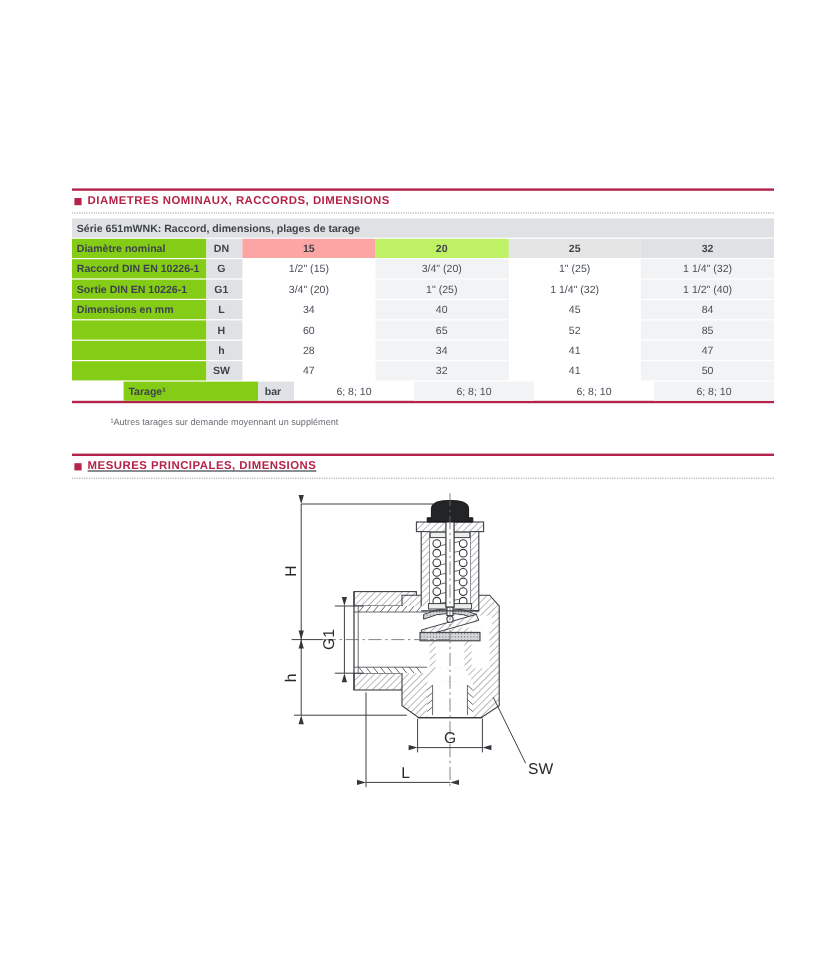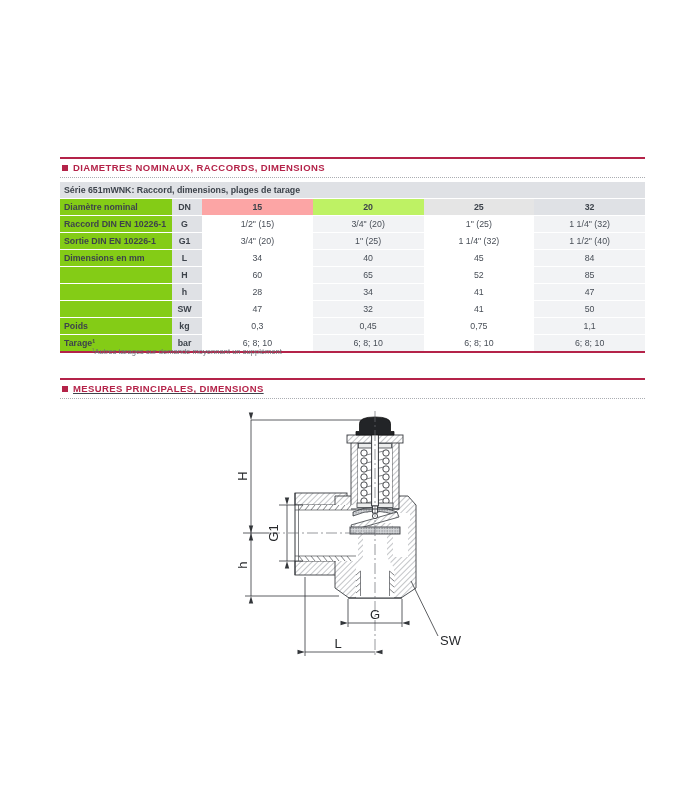--- a/index.html
+++ b/index.html
@@ -20,21 +20,21 @@
   .sec-sq{width:6px;height:6px;background:#b42349;flex:0 0 auto;}
   .sec-title{
     color:#b42349;font-size:9.5px;font-weight:bold;letter-spacing:.4px;
     text-transform:uppercase;line-height:1;
   }
 
   
   .spec-table{position:absolute;left:60px;top:166px;width:585px;
     border-bottom:2px solid #b42349;font-size:8.8px;}
   .trow{display:flex;height:16px;line-height:16px;border-bottom:1px solid #fff;}
-  .trow:last-child{border-bottom:none;}
+  .trow:last-child{border-bottom:none;margin-left:43px;}
   .c-label{width:112px;background:#84cc16;padding-left:4px;box-sizing:border-box;
     font-weight:bold;white-space:nowrap;overflow:hidden;}
   .c-unit{width:30px;background:#dfe1e5;text-align:center;padding-right:5px;
     box-sizing:border-box;font-weight:bold;}
   .c-val{flex:1 1 0;text-align:center;color:#484e57;}
   .c-val.alt{background:#f2f3f5;}
   .trow.serie .c-full{width:100%;background:#dfe1e5;padding-left:4px;
     box-sizing:border-box;font-weight:bold;}
   .trow.thead .c-val{font-weight:bold;color:#3d434b;}
 
@@ -110,28 +110,20 @@
           <div class="c-val">41</div>
           <div class="c-val alt">47</div>
         </div>
         <div class="trow">
           <div class="c-label"></div>
           <div class="c-unit">SW</div>
           <div class="c-val">47</div>
           <div class="c-val alt">32</div>
           <div class="c-val">41</div>
           <div class="c-val alt">50</div>
-        </div>
-        <div class="trow">
-          <div class="c-label">Poids</div>
-          <div class="c-unit">kg</div>
-          <div class="c-val">0,3</div>
-          <div class="c-val alt">0,45</div>
-          <div class="c-val">0,75</div>
-          <div class="c-val alt">1,1</div>
         </div>
         <div class="trow">
           <div class="c-label">Tarage¹</div>
           <div class="c-unit">bar</div>
           <div class="c-val">6; 8; 10</div>
           <div class="c-val alt">6; 8; 10</div>
           <div class="c-val">6; 8; 10</div>
           <div class="c-val alt">6; 8; 10</div>
         </div>
       </div>

